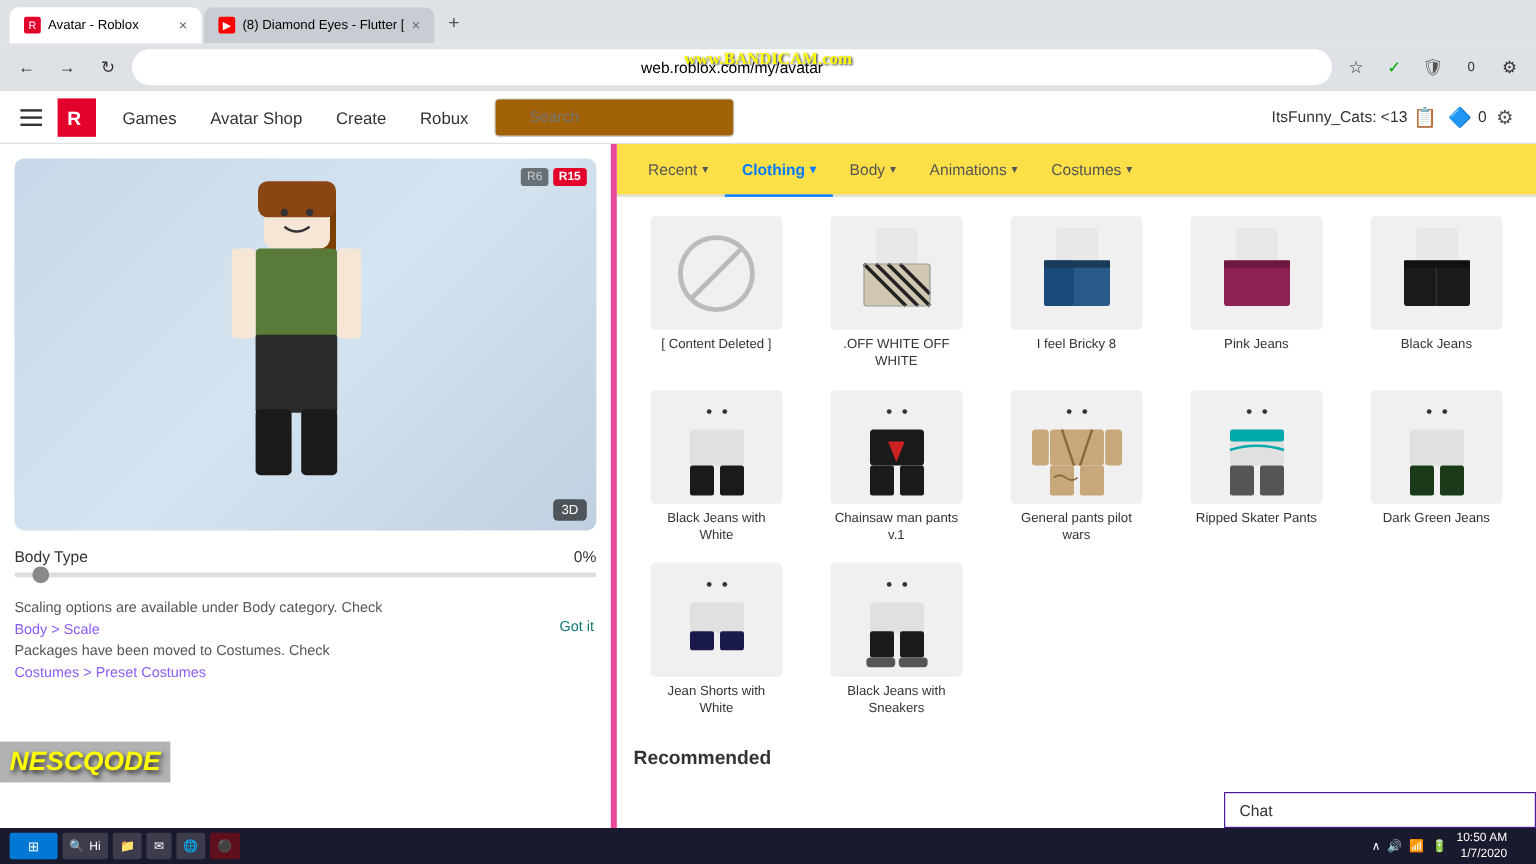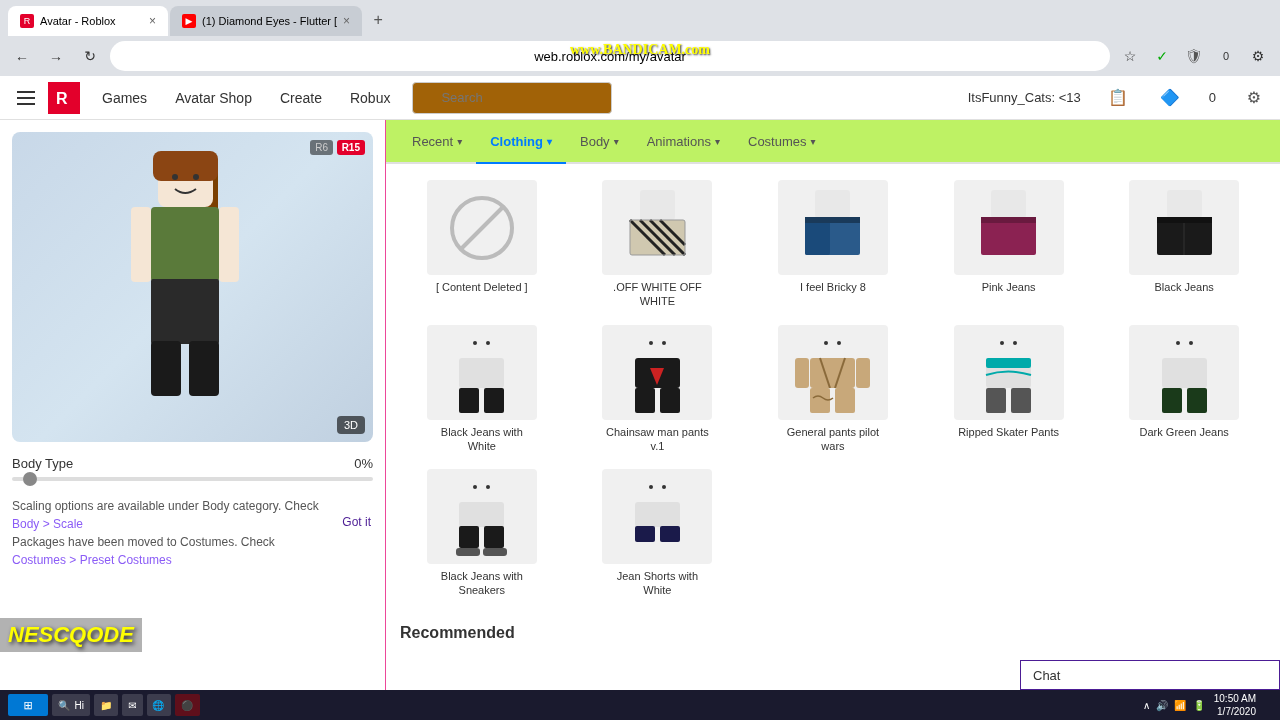--- a/index.html
+++ b/index.html
@@ -196,21 +196,21 @@
       position: absolute;
       left: 36px;
       color: #999;
       font-size: 13px;
       pointer-events: none;
     }
     .nav-right {
       margin-left: auto;
       display: flex;
       align-items: center;
-      gap: 24px;
+      gap: 1px;
     }
     .nav-username {
       font-size: 13px;
       color: #333;
     }
     .nav-icon-btn {
       width: 28px; height: 28px;
       display: flex;
       align-items: center;
       justify-content: center;
@@ -225,25 +225,25 @@
 
     
     .main-content {
       display: flex;
       height: calc(720px - 36px - 40px - 44px - 30px);
       background: #fff;
     }
 
     
     .avatar-panel {
-      width: 386px;
+      width: 514px;
       flex-shrink: 0;
       padding: 12px;
       background: #fff;
-      border-right: 1px solid #ec4899;
+      border-right: 5px solid #ec4899;
       position: relative;
     }
     .avatar-preview {
       width: 100%;
       height: 310px;
       background: linear-gradient(135deg, #c8d8e8 0%, #d4e4f0 50%, #c0d0e0 100%);
       border-radius: 8px;
       position: relative;
       overflow: hidden;
       display: flex;
@@ -316,21 +316,21 @@
       line-height: 1.5;
     }
     .info-link {
       color: #8b5cf6;
       cursor: pointer;
     }
     .got-it-btn {
       position: absolute;
       right: 14px;
       font-size: 12px;
-      color: #4c1d95;
+      color: #0f766e;
       cursor: pointer;
       background: none;
       border: none;
     }
     .info-box2 {
       font-size: 12px;
       color: #555;
       line-height: 1.5;
     }
     .nescqode-logo {
@@ -353,21 +353,21 @@
       overflow-y: auto;
       padding: 0;
     }
     .items-tabs {
       display: flex;
       align-items: center;
       border-bottom: 2px solid #e0e0e0;
       padding: 0 12px;
       position: sticky;
       top: 0;
-      background: #bef264;
+      background: #fde047;
       z-index: 10;
       height: 44px;
     }
     .item-tab {
       padding: 0 14px;
       height: 44px;
       display: flex;
       align-items: center;
       font-size: 13px;
       color: #555;
@@ -509,21 +509,21 @@
 <div class="tab-bar">
 
   <div class="tab active">
     <span class="tab-favicon" style="background:#e3002b;color:white;font-size:9px;display:flex;align-items:center;justify-content:center;border-radius:2px;">R</span>
     <span class="tab-title">Avatar - Roblox</span>
     <span class="tab-close">×</span>
   </div>
 
   <div class="tab" style="background:#c8cdd4;">
     <span class="tab-favicon" style="background:#ff0000;color:white;font-size:9px;display:flex;align-items:center;justify-content:center;border-radius:2px;">▶</span>
-    <span class="tab-title">(1) Diamond Eyes - Flutter [</span>
+    <span class="tab-title">(8) Diamond Eyes - Flutter [</span>
     <span class="tab-close">×</span>
   </div>
   <div class="tab-new">+</div>
 </div>
 
 <div class="address-bar-row">
   <button class="nav-btn">←</button>
   <button class="nav-btn">→</button>
   <button class="nav-btn">↻</button>
   <input class="address-bar" value="web.roblox.com/my/avatar" style="">
@@ -821,48 +821,48 @@
       <div class="item-card">
         <div class="item-img">
           <svg width="95" height="85" viewBox="0 0 95 85">
             <rect x="33" y="2" width="30" height="26" rx="4" fill="#f0f0f0"></rect>
             <circle cx="41" cy="13" r="2" fill="#333"></circle>
             <circle cx="54" cy="13" r="2" fill="#333"></circle>
             <rect x="25" y="28" width="45" height="25" rx="3" fill="#e0e0e0"></rect>
             <rect x="10" y="28" width="14" height="25" rx="3" fill="#f0f0f0"></rect>
             <rect x="71" y="28" width="14" height="25" rx="3" fill="#f0f0f0"></rect>
 
-            <rect x="25" y="52" width="20" height="22" rx="2" fill="#1a1a1a"></rect>
-            <rect x="50" y="52" width="20" height="22" rx="2" fill="#1a1a1a"></rect>
-
-            <rect x="22" y="74" width="24" height="8" rx="3" fill="#555"></rect>
-            <rect x="49" y="74" width="24" height="8" rx="3" fill="#555"></rect>
-          </svg>
-        </div>
-        <span class="item-name">Black Jeans with Sneakers</span>
+            <rect x="25" y="52" width="20" height="16" rx="2" fill="#1a1a4a"></rect>
+            <rect x="50" y="52" width="20" height="16" rx="2" fill="#1a1a4a"></rect>
+
+            <rect x="25" y="68" width="20" height="15" rx="2" fill="#f0f0f0"></rect>
+            <rect x="50" y="68" width="20" height="15" rx="2" fill="#f0f0f0"></rect>
+          </svg>
+        </div>
+        <span class="item-name">Jean Shorts with White</span>
       </div>
 
       <div class="item-card">
         <div class="item-img">
           <svg width="95" height="85" viewBox="0 0 95 85">
             <rect x="33" y="2" width="30" height="26" rx="4" fill="#f0f0f0"></rect>
             <circle cx="41" cy="13" r="2" fill="#333"></circle>
             <circle cx="54" cy="13" r="2" fill="#333"></circle>
             <rect x="25" y="28" width="45" height="25" rx="3" fill="#e0e0e0"></rect>
             <rect x="10" y="28" width="14" height="25" rx="3" fill="#f0f0f0"></rect>
             <rect x="71" y="28" width="14" height="25" rx="3" fill="#f0f0f0"></rect>
 
-            <rect x="25" y="52" width="20" height="16" rx="2" fill="#1a1a4a"></rect>
-            <rect x="50" y="52" width="20" height="16" rx="2" fill="#1a1a4a"></rect>
-
-            <rect x="25" y="68" width="20" height="15" rx="2" fill="#f0f0f0"></rect>
-            <rect x="50" y="68" width="20" height="15" rx="2" fill="#f0f0f0"></rect>
-          </svg>
-        </div>
-        <span class="item-name">Jean Shorts with White</span>
+            <rect x="25" y="52" width="20" height="22" rx="2" fill="#1a1a1a"></rect>
+            <rect x="50" y="52" width="20" height="22" rx="2" fill="#1a1a1a"></rect>
+
+            <rect x="22" y="74" width="24" height="8" rx="3" fill="#555"></rect>
+            <rect x="49" y="74" width="24" height="8" rx="3" fill="#555"></rect>
+          </svg>
+        </div>
+        <span class="item-name">Black Jeans with Sneakers</span>
       </div>
 
     </div>
 
     <div class="section-heading">Recommended</div>
 
   </div>
 </div>
 
 <div class="chat-sidebar">

